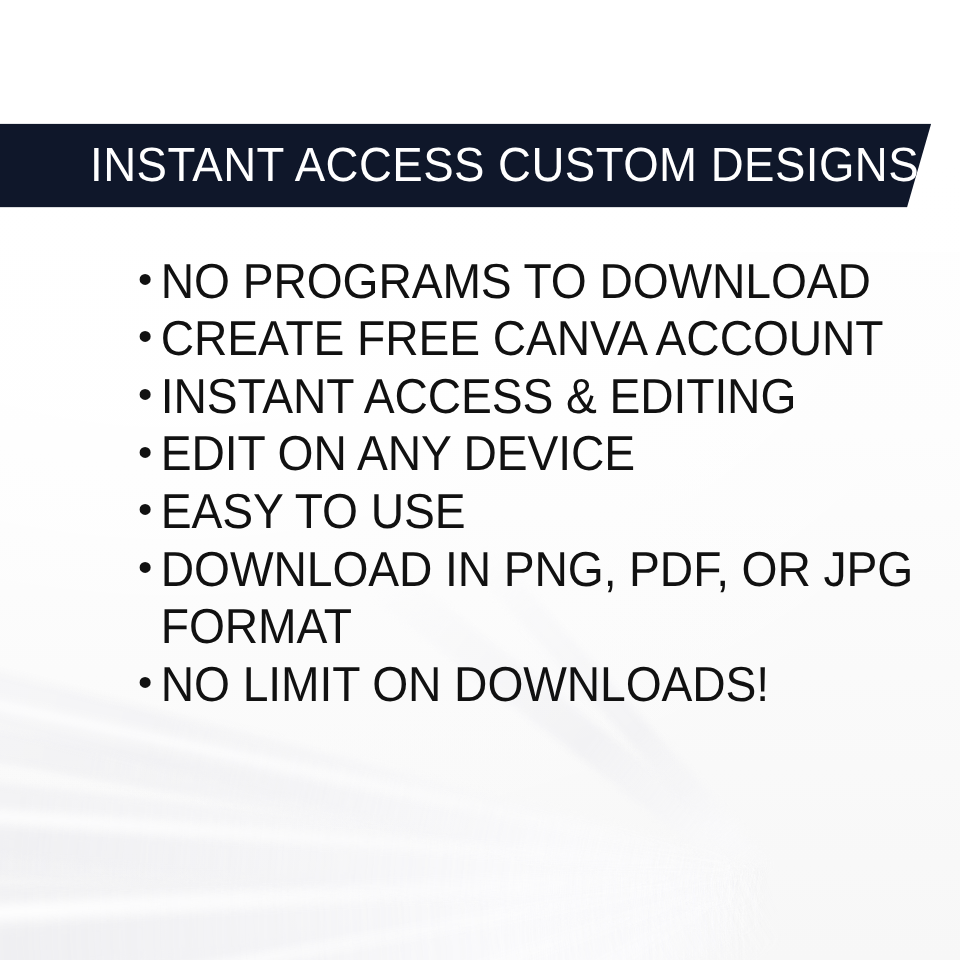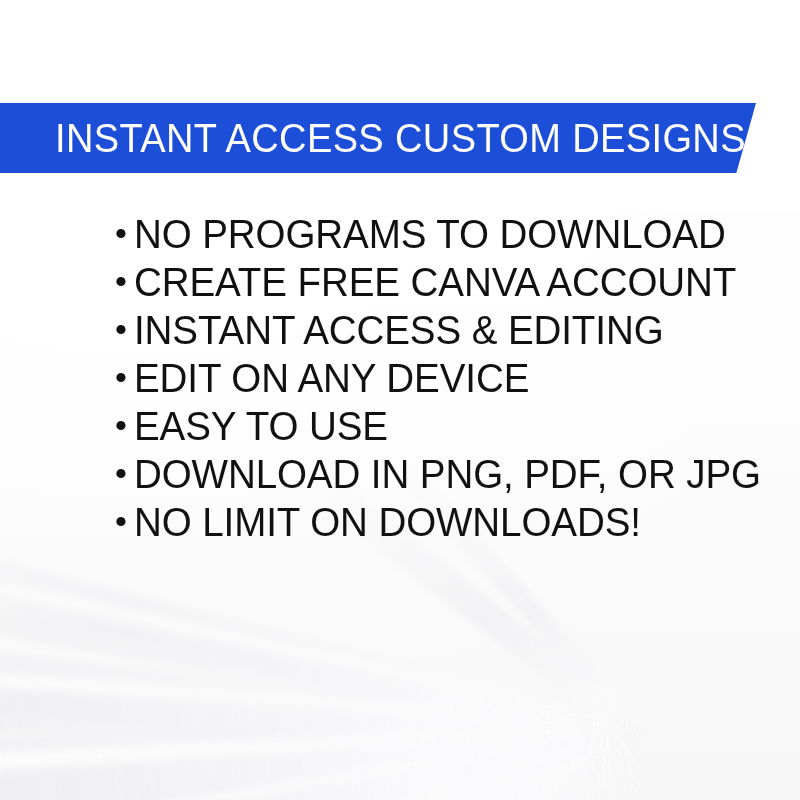--- a/index.html
+++ b/index.html
@@ -72,24 +72,25 @@
     background: linear-gradient(180deg, #ffffff 0%, #ffffff 62%, rgba(255,255,255,0.85) 100%);
   }
 
   
   .banner {
     position: absolute;
     left: 0;
     top: 103px;
     width: 756px;
     height: 70px;
-    background: #1d4ed8;
+    background: #0f172a;
     clip-path: polygon(0 0, 100% 0, 97.4% 100%, 0 100%);
     display: flex;
     align-items: center;
+    padding-left: 20px;
   }
   .banner-title {
     color: #ffffff;
     font-family: "Liberation Sans", sans-serif;
     font-size: 40px;
     line-height: 1;
     letter-spacing: 0.4px;
     font-weight: 400;
     white-space: nowrap;
     margin-left: 55px;
@@ -195,20 +196,24 @@
     <div class="row">
       <span class="bullet">•</span>
       <span class="row-text">EASY TO USE</span>
     </div>
 
     <div class="row">
       <span class="bullet">•</span>
       <span class="row-text">DOWNLOAD IN PNG, PDF, OR JPG</span>
     </div>
 
+    <div class="row">
+      <span class="bullet blank"></span>
+      <span class="row-text">FORMAT</span>
+    </div>
 
     <div class="row">
       <span class="bullet">•</span>
       <span class="row-text">NO LIMIT ON DOWNLOADS!</span>
     </div>
 
   </div>
 </div>
 
 </body></html>

